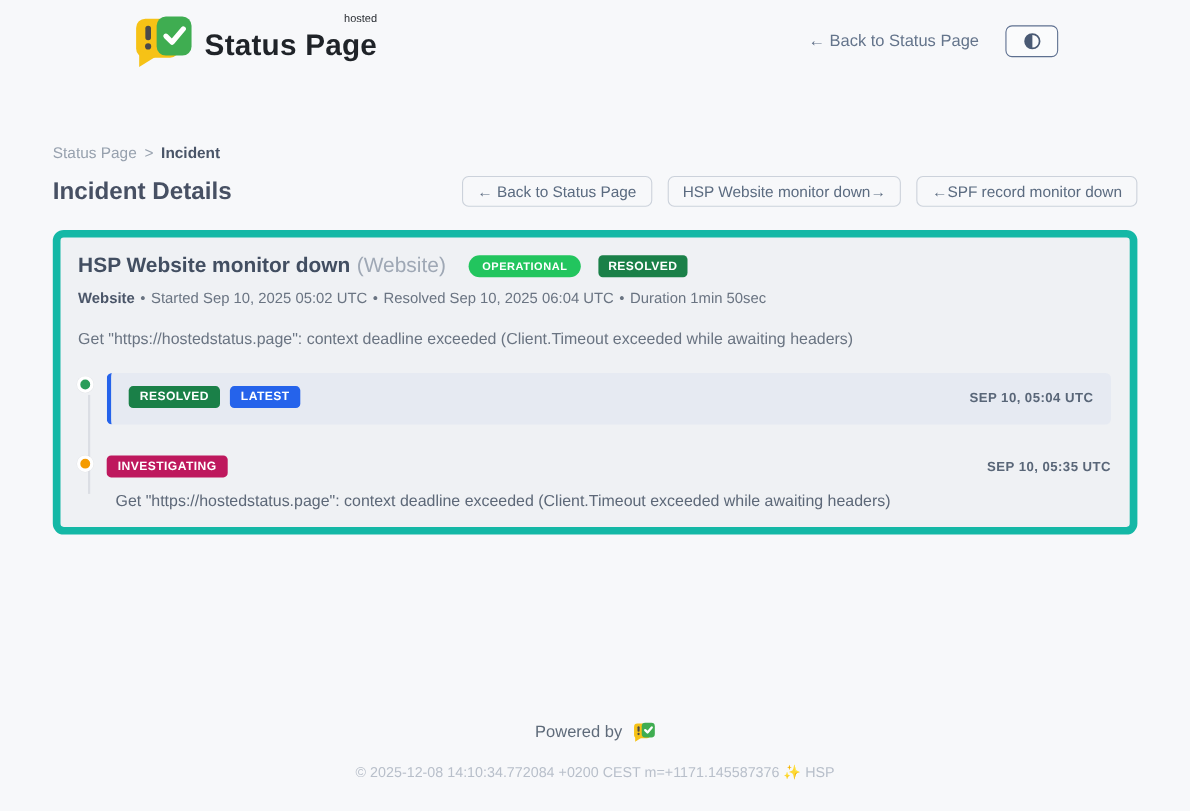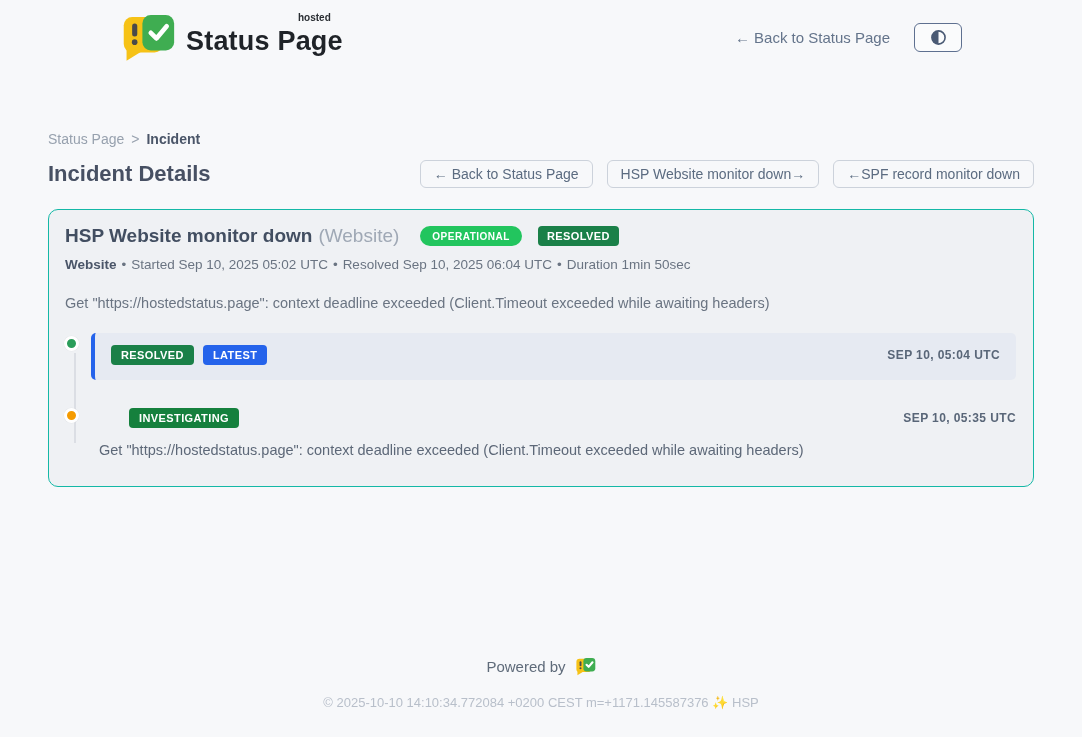--- a/index.html
+++ b/index.html
@@ -14,22 +14,22 @@
   
   .header {
     width: 842px; margin: 0 auto; padding-top: 13px;
     display: flex; justify-content: space-between; align-items: center;
   }
   .brand { display: flex; align-items: center; gap: 10px; }
   .brand-mark { display: block; }
   .brand-text { position: relative; padding-top: 8px; }
   .brand-name { font-size: 27px; font-weight: 700; color: #1f2328; letter-spacing: 0.2px; }
   .brand-sup {
-    position: absolute; top: -6px; right: 12px;
-    font-size: 10px; font-weight: 700; color: #2a2e33; margin-left: 16px;
+    position: absolute; top: -6px; right: 0;
+    font-size: 10px; font-weight: 400; color: #2a2e33; margin-left: 16px;
   }
   .header-right { display: flex; align-items: center; gap: 24px; }
   .back-link { font-size: 15px; color: #64748b; text-decoration: none; cursor: pointer; }
   .theme-toggle {
     width: 48px; height: 29px; border: 1px solid #5e7090; border-radius: 6px;
     background: #fafbfc; display: flex; align-items: center; justify-content: center;
     cursor: pointer;
   }
 
   
@@ -47,22 +47,22 @@
   .nav-btn {
     font-family: "Liberation Sans", sans-serif;
     background: transparent; border: 1px solid #ccd2db; border-radius: 6px;
     color: #5b6b80; font-size: 14px; padding: 5px 13px; height: 28px;
     cursor: pointer; white-space: nowrap;
   }
 
   
   .card {
     margin-top: 21px;
-    background: #eff1f4; border: 1px solid #14b8a6; border-radius: 10px;
-    padding: 15px 17px 28px 16px;
+    background: #eff1f4; border: 7px solid #14b8a6; border-radius: 10px;
+    padding: 15px 17px 15px 16px;
   }
   .card-title-row { display: flex; align-items: center; }
   .incident-title { font-size: 19px; font-weight: 600; color: #424e61; }
   .incident-component { font-size: 19px; font-weight: 500; color: #9fa8b5; margin-left: 6px; }
   .badge-operational {
     margin-left: 21px;
     background: #22c55e; color: #fff; font-size: 10px; font-weight: 700;
     letter-spacing: 0.5px; padding: 5px 12px 4px; border-radius: 999px;
   }
   .badge-resolved-hdr {
@@ -97,21 +97,21 @@
   }
   .t-plain { flex: 1; padding-top: 0; }
   .t-head { display: flex; justify-content: space-between; align-items: center; }
   .t-badges { display: flex; gap: 9px; }
   .tl-badge {
     color: #fff; font-size: 11px; font-weight: 700; letter-spacing: 0.4px;
     padding: 4px 10px; border-radius: 4px;
   }
   .tl-resolved { background: #1a8048; }
   .tl-latest { background: #2563eb; }
-  .tl-investigating { background: #15803d; margin-left: 38px; }
+  .tl-investigating { background: #be185d; }
   .t-time { font-size: 12px; font-weight: 700; color: #596678; letter-spacing: 0.4px; }
   .t-msg { margin-top: 13px; font-size: 14.5px; color: #5d6878; }
   .t-plain .t-msg { margin-left: 8px; margin-top: 14px; }
 
   
   .footer { margin-top: 170px; text-align: center; }
   .powered {
     display: flex; align-items: center; justify-content: center; gap: 9px;
     font-size: 15px; color: #5f6b7a;
   }
@@ -215,14 +215,14 @@
     <span>Powered by</span>
     <svg width="21" height="19" viewBox="0 0 60 52">
       <rect x="4" y="4" width="42" height="38" rx="9" fill="#f6c216"></rect>
       <path d="M7 35 L7 51 L23 41 Z" fill="#f6c216"></path>
       <rect x="24" y="2" width="34" height="38" rx="9" fill="#3fad51"></rect>
       <rect x="13" y="11" width="5.5" height="14" rx="2.7" fill="#4a4a4a"></rect>
       <circle cx="15.7" cy="31" r="3" fill="#4a4a4a"></circle>
       <path d="M33 21 L39 27 L50 14" fill="none" stroke="#ffffff" stroke-width="6" stroke-linecap="round" stroke-linejoin="round"></path>
     </svg>
   </div>
-  <div class="copyright">© 2025-10-10 14:10:34.772084 +0200 CEST m=+1171.145587376 ✨ HSP</div>
+  <div class="copyright">© 2025-12-08 14:10:34.772084 +0200 CEST m=+1171.145587376 ✨ HSP</div>
 </div>
 
 </body></html>

